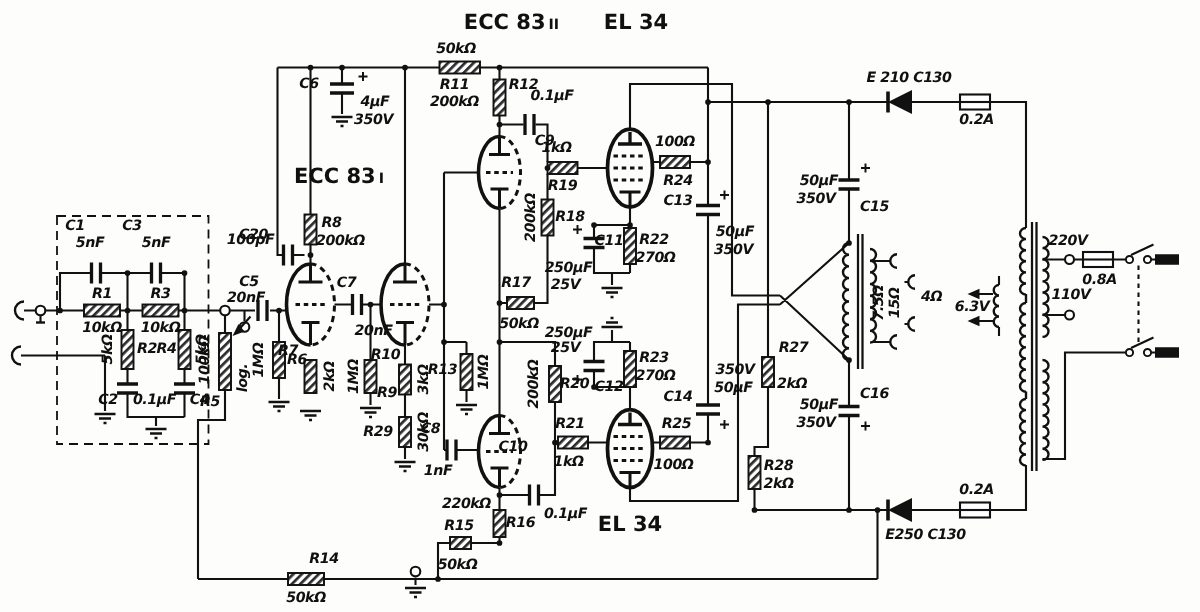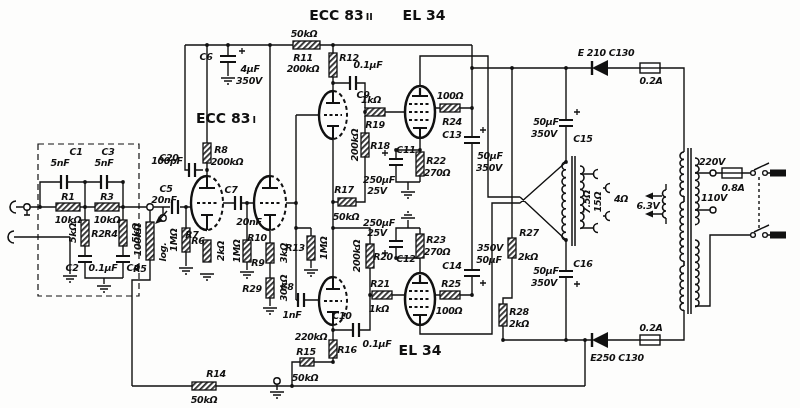--- a/index.html
+++ b/index.html
@@ -318,23 +318,23 @@
         <circle cx="512" cy="68" r="1.9"></circle>
         <circle cx="566" cy="68" r="1.9"></circle>
     <circle cx="566" cy="162" r="1.9"></circle>
         <circle cx="566" cy="240" r="1.9"></circle>
         <circle cx="566" cy="340" r="1.9"></circle>
     <circle cx="503" cy="340" r="1.9"></circle>
         <circle cx="585" cy="340" r="1.9"></circle>
   </g>
 </svg>
 
-<div class="lbl" style="left:76px;top:151px">C1</div>
+<div class="lbl" style="left:50px;top:151px">C1</div>
 <div class="lbl" style="left:60px;top:162px">5nF</div>
-<div class="lbl" style="left:108px;top:151px">C3</div>
+<div class="lbl" style="left:88px;top:151px">C3</div>
 <div class="lbl" style="left:104px;top:162px">5nF</div>
 <div class="lbl" style="left:68px;top:196px">R1</div>
 <div class="lbl" style="left:68px;top:219px">10kΩ</div>
 <div class="lbl" style="left:107px;top:196px">R3</div>
 <div class="lbl" style="left:107px;top:219px">10kΩ</div>
 <div class="lbl rot" style="left:72px;top:233px">5kΩ</div>
 <div class="lbl" style="left:98px;top:233px">R2</div>
 <div class="lbl" style="left:111px;top:233px">R4</div>
 <div class="lbl rot" style="left:135px;top:233px">5kΩ</div>
 <div class="lbl" style="left:72px;top:267px">C2</div>
@@ -378,38 +378,38 @@
 <div class="lbl" style="left:368px;top:64px">0.1µF</div>
 <div class="lbl" style="left:363px;top:94px">C9</div>
 <div class="lbl" style="left:371px;top:99px">1kΩ</div>
 <div class="lbl" style="left:375px;top:124px">R19</div>
 <div class="lbl rot" style="left:354px;top:145px">200kΩ</div>
 <div class="lbl" style="left:380px;top:145px">R18</div>
 <div class="lbl" style="left:344px;top:189px">R17</div>
 <div class="lbl" style="left:346px;top:216px">50kΩ</div>
 <div class="lbl" style="left:379px;top:179px">250µF</div>
 <div class="lbl" style="left:377px;top:190px">25V</div>
-<div class="lbl" style="left:406px;top:149px">C11</div>
+<div class="lbl" style="left:406px;top:161px">C11</div>
 <div class="lbl" style="left:436px;top:160px">R22</div>
 <div class="lbl" style="left:437px;top:172px">270Ω</div>
 <div class="lbl" style="left:450px;top:95px">100Ω</div>
 <div class="lbl" style="left:452px;top:121px">R24</div>
 <div class="lbl" style="left:452px;top:134px">C13</div>
 <div class="lbl" style="left:490px;top:155px">50µF</div>
 <div class="lbl" style="left:489px;top:167px">350V</div>
 <div class="lbl" style="left:379px;top:222px">250µF</div>
 <div class="lbl" style="left:377px;top:232px">25V</div>
 <div class="lbl" style="left:406px;top:258px">C12</div>
 <div class="lbl rot" style="left:356px;top:256px">200kΩ</div>
 <div class="lbl" style="left:383px;top:256px">R20</div>
 <div class="lbl" style="left:436px;top:239px">R23</div>
 <div class="lbl" style="left:437px;top:251px">270Ω</div>
 <div class="lbl" style="left:380px;top:283px">R21</div>
 <div class="lbl" style="left:379px;top:308px">1kΩ</div>
-<div class="lbl" style="left:342px;top:315px">C10</div>
+<div class="lbl" style="left:342px;top:298px">C10</div>
 <div class="lbl" style="left:377px;top:343px">0.1µF</div>
 <div class="lbl" style="left:451px;top:283px">R25</div>
 <div class="lbl" style="left:449px;top:310px">100Ω</div>
 <div class="lbl" style="left:452px;top:265px">C14</div>
 <div class="lbl" style="left:490px;top:247px">350V</div>
 <div class="lbl" style="left:489px;top:259px">50µF</div>
 <div class="lbl" style="left:311px;top:336px">220kΩ</div>
 <div class="lbl" style="left:347px;top:349px">R16</div>
 <div class="lbl" style="left:306px;top:351px">R15</div>
 <div class="lbl" style="left:305px;top:377px">50kΩ</div>

